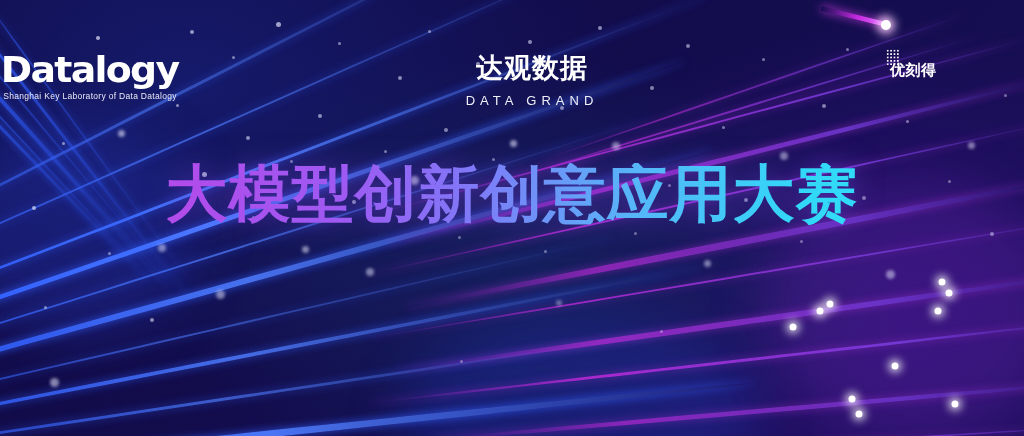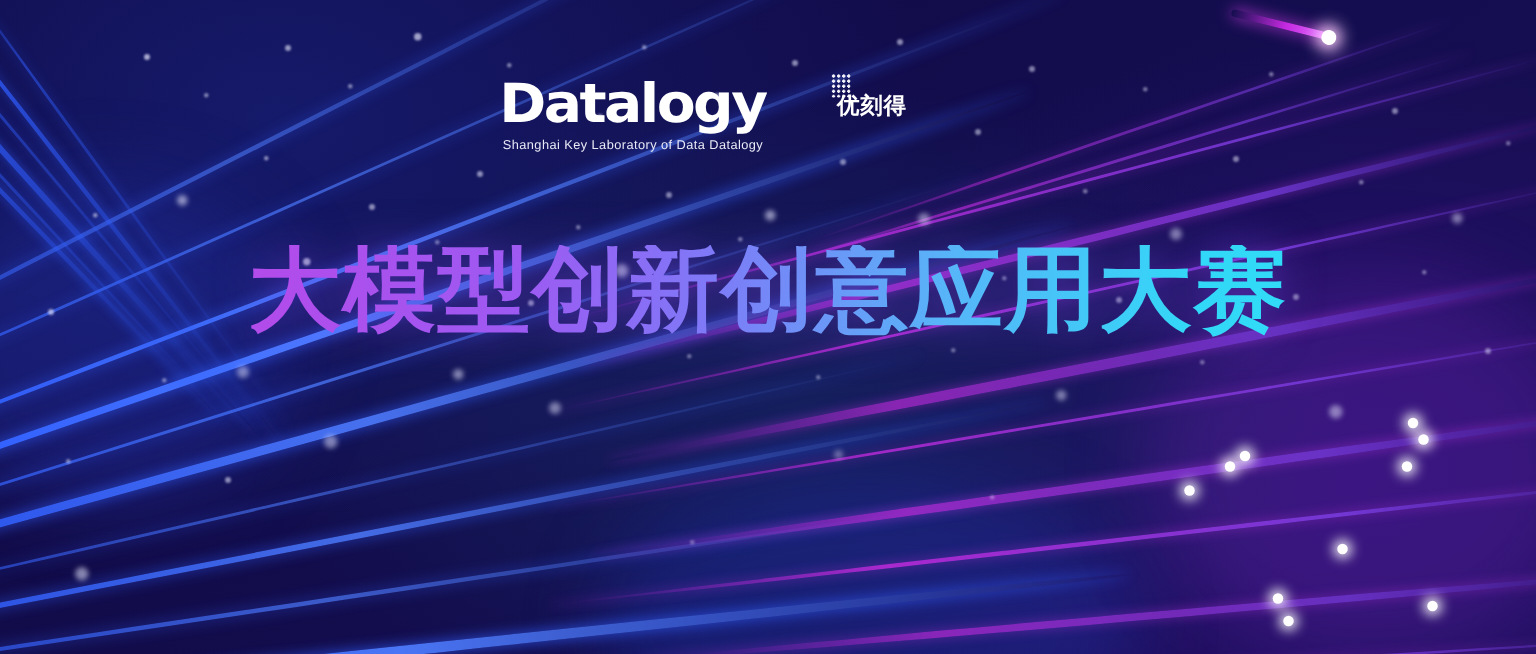--- a/index.html
+++ b/index.html
@@ -133,21 +133,21 @@
     height: 100%;
   }
 
   
   .logo-row {
     position: absolute;
     top: 52px;
     left: 0;
     width: 100%;
     display: flex;
-    justify-content: center;
+    justify-content: space-between;
     align-items: flex-start;
     gap: 40px;
   }
 
   .logo {
     display: flex;
     flex-direction: column;
     align-items: center;
     color: #ffffff;
   }
@@ -420,20 +420,24 @@
 
   <div class="content">
 
     <div class="logo-row">
 
       <div class="logo logo-datalogy">
         <div class="datalogy-mark">Datalogy</div>
         <div class="datalogy-en">Shanghai Key Laboratory of Data Datalogy</div>
       </div>
 
+      <div class="logo logo-grand">
+        <div class="grand-cn">达观数据</div>
+        <div class="grand-en">DATA GRAND</div>
+      </div>
 
       <div class="logo logo-ucloud">
         <div class="ucloud-dots"></div>
         <div class="ucloud-cn">优刻得</div>
       </div>
 
     </div>
 
     <div class="headline">大模型创新创意应用大赛</div>
 

